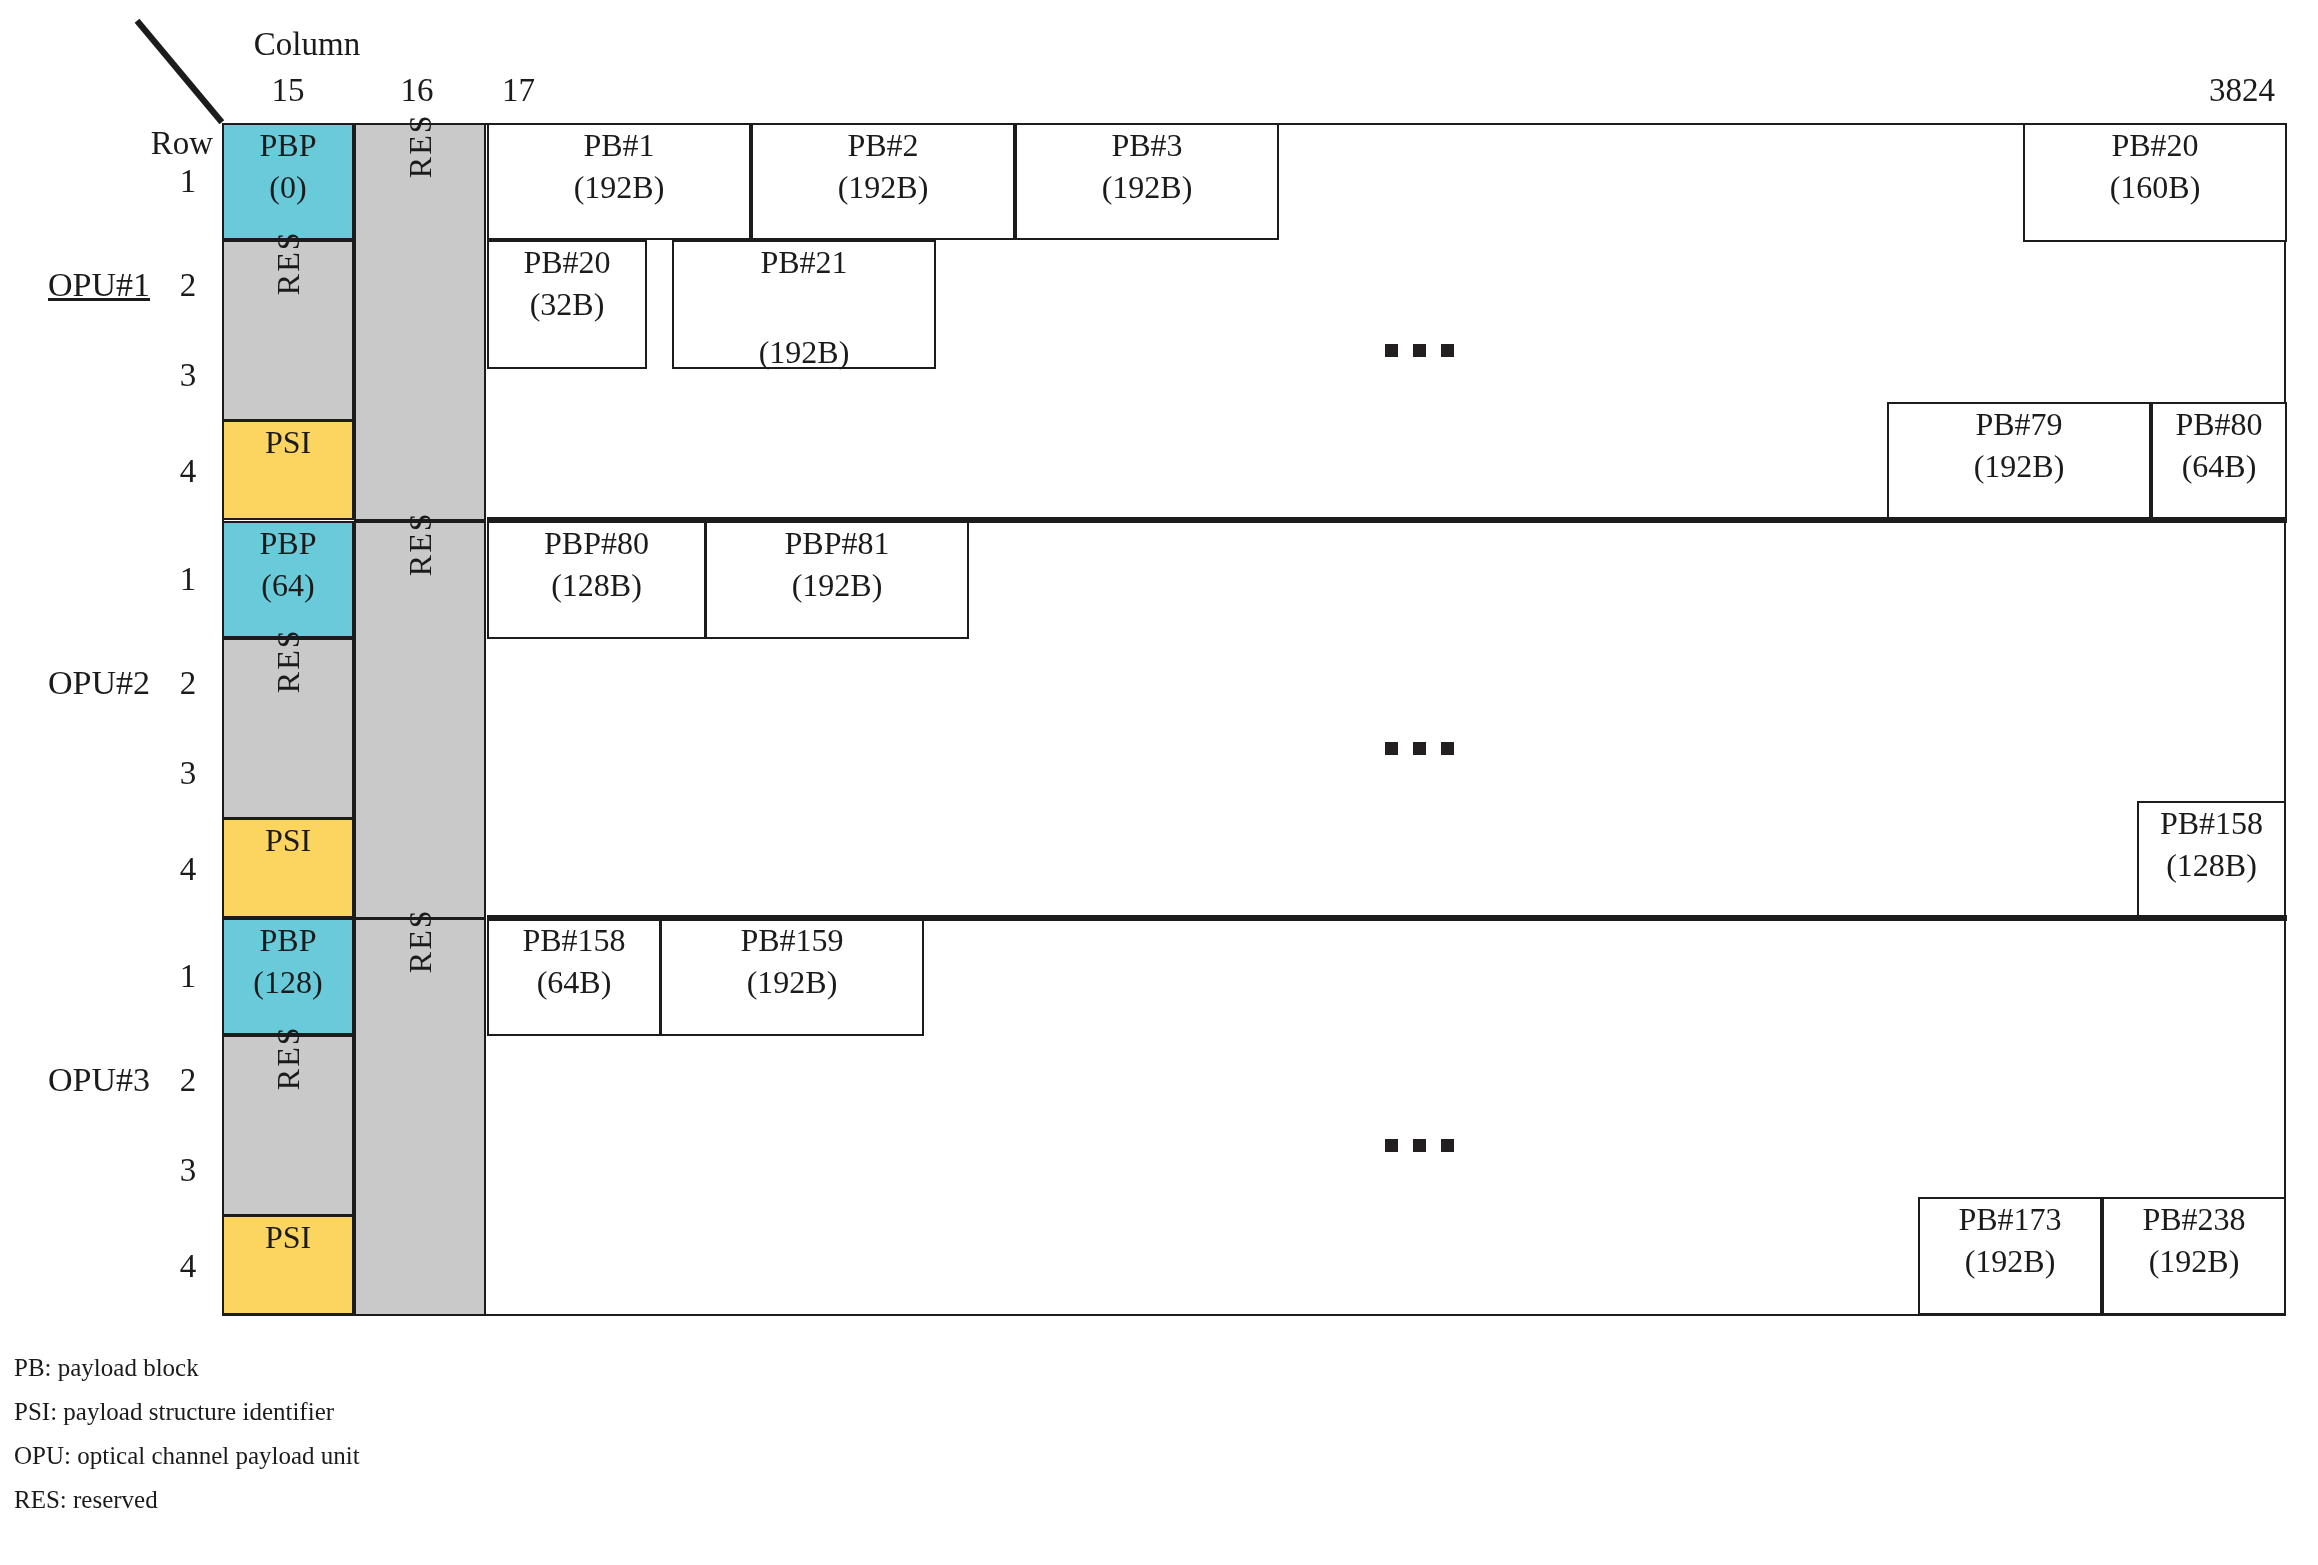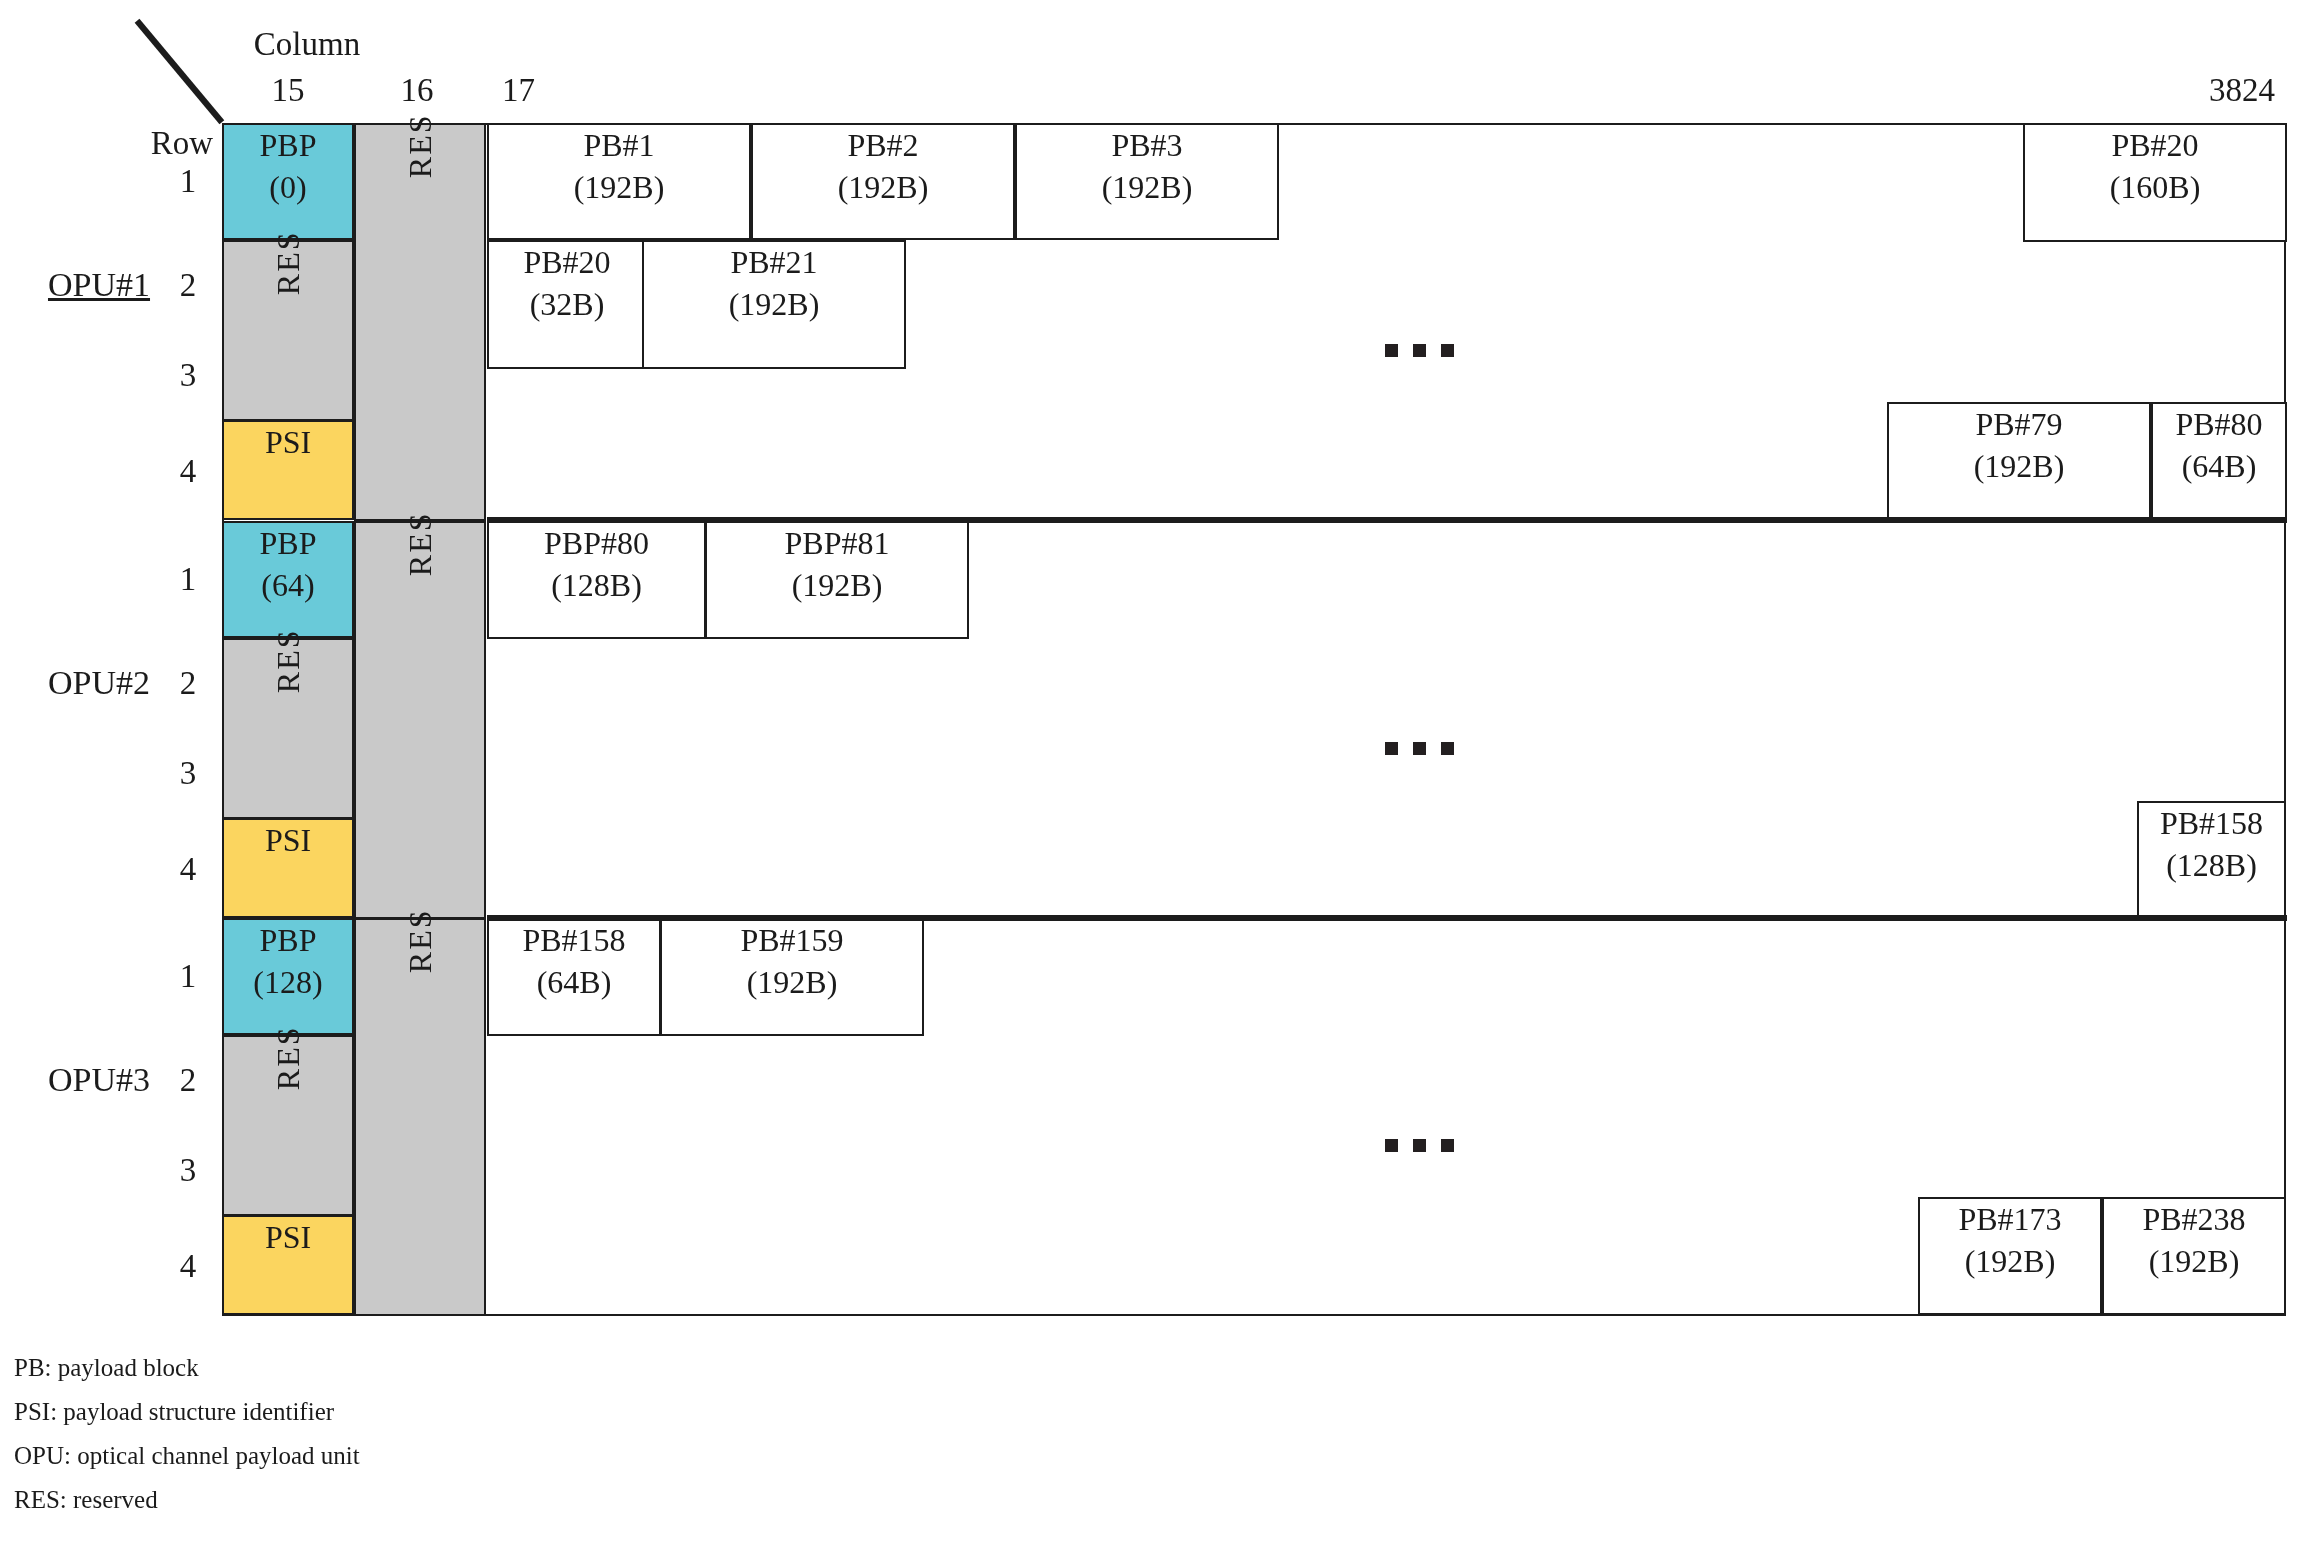--- a/index.html
+++ b/index.html
@@ -84,21 +84,21 @@
           <div>(192B)</div>
         </div>
         <div class="cell block" style="left: 2023px; top: 0px; width: 264px; height: 119px;">
           <div>PB#20</div>
           <div>(160B)</div>
         </div>
         <div class="cell block" style="left: 487px; top: 117px; width: 160px; height: 129px;">
           <div>PB#20</div>
           <div>(32B)</div>
         </div>
-        <div class="cell block" style="left: 642px; top: 117px; width: 264px; height: 129px;">
+        <div class="cell block" style="left: 672px; top: 117px; width: 264px; height: 129px; gap: 48px;">
           <div>PB#21</div>
           <div>(192B)</div>
         </div>
         <div class="cell block" style="left: 1887px; top: 279px; width: 264px; height: 119px;">
           <div>PB#79</div>
           <div>(192B)</div>
         </div>
         <div class="cell block" style="left: 2151px; top: 279px; width: 136px; height: 119px;">
           <div>PB#80</div>
           <div>(64B)</div>

